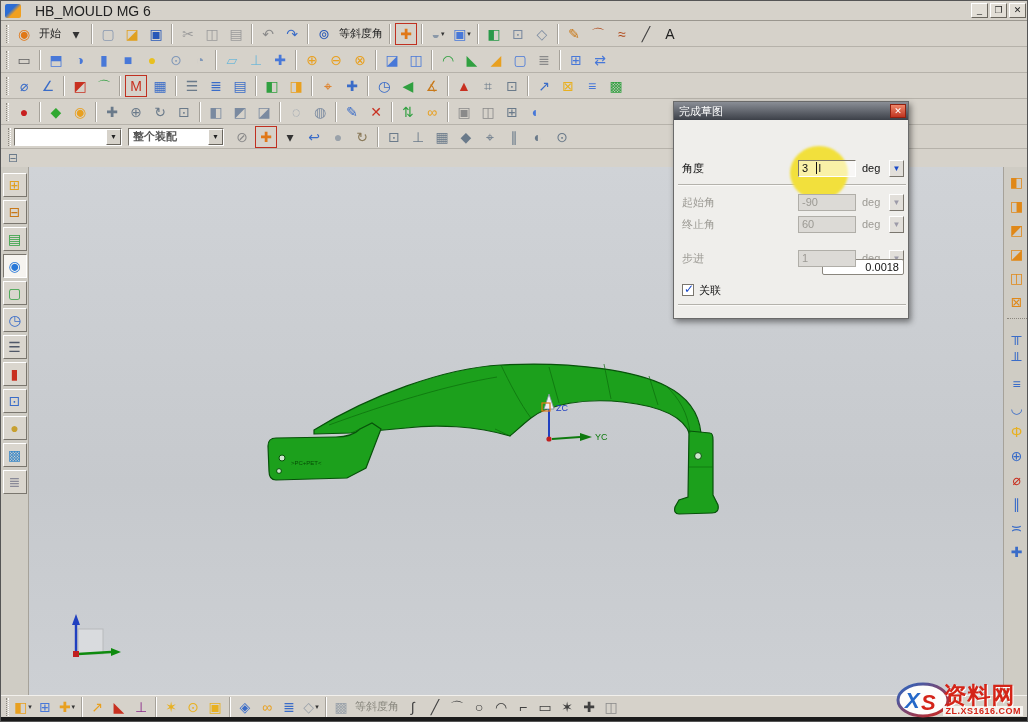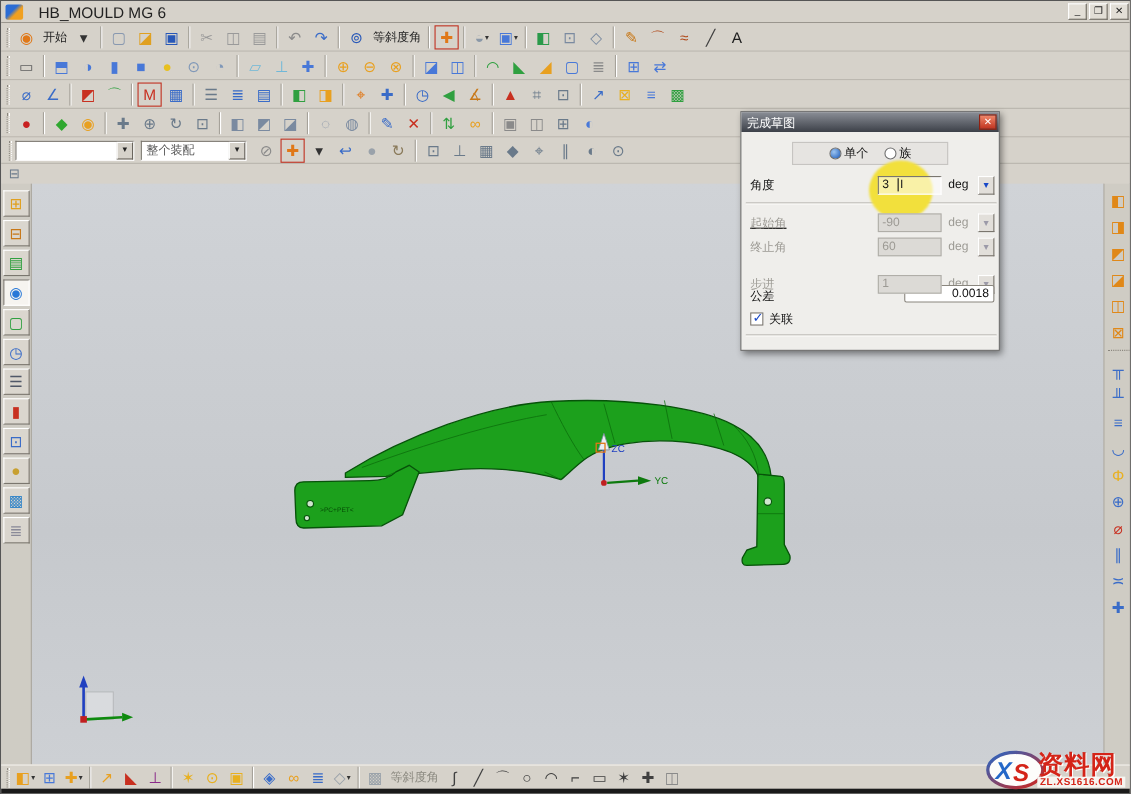--- a/index.html
+++ b/index.html
@@ -19,21 +19,21 @@
   .tbtn{display:inline-flex;align-items:center;justify-content:center;min-width:22px;height:22px;margin:0 1px;border:1px solid transparent;cursor:default;}
   .tbtn .ic{font-size:14px;line-height:1;}
   .tbtn.boxed{border:1px solid #c03020;}
   .tbtn.active{background:#f4f2ee;border:1px solid #8a867e;border-top-color:#555;border-left-color:#555;}
   .caret{font-size:7px;color:#333;margin-left:1px;}
   .sep{width:2px;height:20px;border-left:1px solid #a6a29a;border-right:1px solid #fff;margin:0 3px;}
   .tlabel{font-size:11px;color:#222;padding:0 3px;white-space:nowrap;}
   .tlabel.dis{color:#8a887f;}
   
   #selbar{position:absolute;left:0;top:124px;width:1028px;height:24px;background:#d6d2ca;border-bottom:1px solid #b6b2aa;display:flex;align-items:center;padding-left:4px;}
-  .combo{height:18px;background:#fff;border:1px solid;border-color:#7a766e #fff #fff #7a766e;display:flex;align-items:center;font-size:11px;color:#555;}
+  .combo{height:18px;background:#fff;border:1px solid;border-color:#7a766e #fff #fff #7a766e;display:flex;align-items:center;font-size:11px;color:#555;font-weight:bold;}
   .combo .cval{flex:1;padding:0 4px;overflow:hidden;white-space:nowrap;}
   .combo .cbtn{width:15px;height:16px;background:#d6d2ca;border:1px solid;border-color:#fff #6a665e #6a665e #fff;font-size:7px;text-align:center;line-height:14px;color:#222;}
   
   #promptbar{position:absolute;left:0;top:148px;width:1028px;height:18px;background:#d6d2ca;display:flex;align-items:center;}
   #promptfield{flex:1;height:16px;margin:0 1px;border:1px solid;border-color:#7a766e #fff #fff #7a766e;font-size:11px;color:#111;padding:0 4px;background:#d6d2ca;line-height:14px;}
   
   #main{position:absolute;left:0;top:166px;width:1028px;height:528px;display:flex;}
   #leftbar{width:28px;height:100%;background:#cfccc4;border-right:1px solid #a6a29a;display:flex;flex-direction:column;align-items:center;padding-top:6px;gap:3px;}
   #leftbar .tbtn{width:24px;height:24px;background:#dad6ce;border:1px solid;border-color:#fff #7a766e #7a766e #fff;}
   #leftbar .tbtn.active{background:#f6f4f0;border-color:#7a766e #fff #fff #7a766e;}
@@ -614,47 +614,37 @@
         </span>
       </div>
   </div>
 
   <div id="dialog">
     <div id="dlg-title">
       <span>完成草图</span>
       <span id="dlg-close">✕</span>
     </div>
     <div id="dlg-body">
-      <div id="radio-panel">
-        <span class="radio">
-          <span class="rdot on"></span>
-          <span>单个</span>
-        </span>
-        <span class="radio">
-          <span class="rdot"></span>
-          <span>族</span>
-        </span>
-      </div>
 
       <div class="yellow-blob"></div>
 
       <div class="drow" style="top:38px;">
         <span class="dlabel">角度</span>
         <span class="dinput">
           <span>3</span>
           <span class="caretbar"></span>
           <span class="ibeam">I</span>
         </span>
         <span class="dunit">deg</span>
         <span class="spin">▼</span>
       </div>
 
       <div class="etch" style="top:64px;"></div>
 
-      <div class="drow" style="top:72px;text-decoration:underline;">
+      <div class="drow" style="top:72px;">
         <span class="dlabel dis">起始角</span>
         <span class="dinput dis">
             <span>-90</span>
           </span>
         <span class="dunit dis">deg</span>
         <span class="spin dis">▼</span>
       </div>
       <div class="drow" style="top:94px;">
         <span class="dlabel dis">终止角</span>
         <span class="dinput dis">
@@ -665,23 +655,20 @@
       </div>
       <div class="drow" style="top:128px;">
         <span class="dlabel dis">步进</span>
         <span class="dinput dis">
             <span>1</span>
           </span>
         <span class="dunit dis">deg</span>
         <span class="spin dis">▼</span>
       </div>
 
-      <div class="drow" style="top:139px;">
-        <span class="dlabel">公差</span>
-      </div>
       <div id="tol-input">
           <span>0.0018</span>
         </div>
 
       <div class="drow" style="top:160px;">
         <span class="chk">
             <span class="tick">✓</span>
           </span>
         <span class="dlabel" style="margin-left:5px;">关联</span>
       </div>

